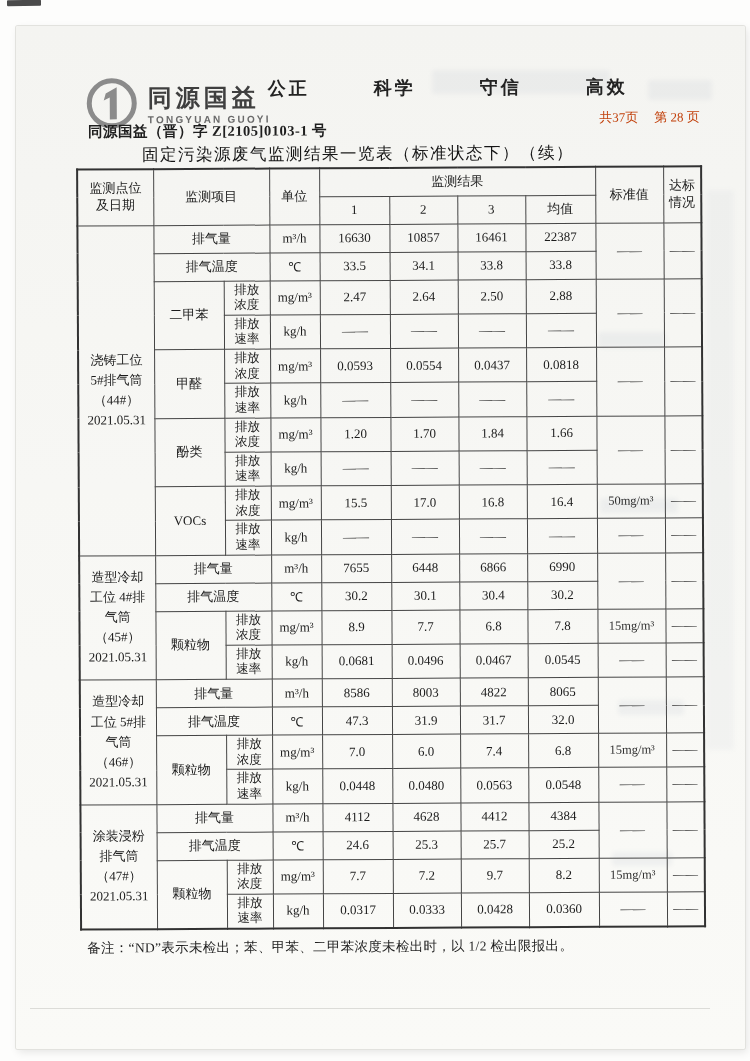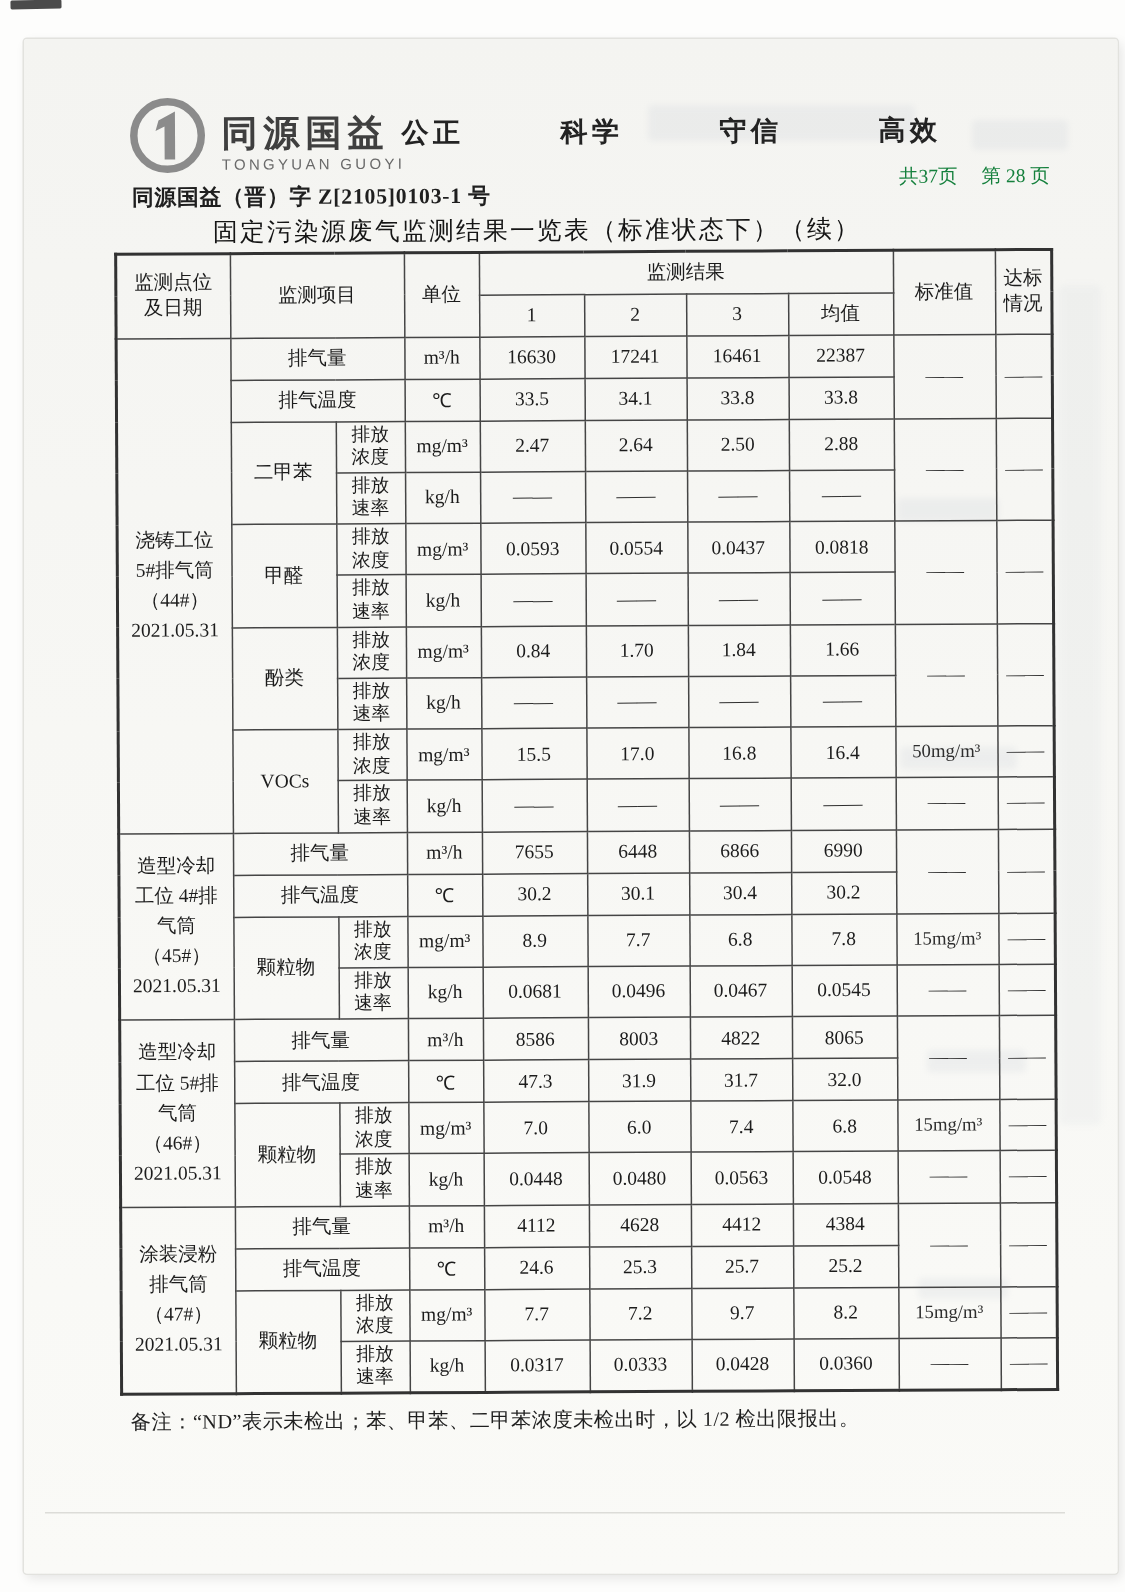--- a/index.html
+++ b/index.html
@@ -25,39 +25,39 @@
   .content {
     position:absolute; inset:0;
     transform:rotate(-0.3deg);
   }
   
   .ghost {
     position:absolute; background:#b9c0cb; opacity:0.16;
     filter:blur(2px); border-radius:3px; pointer-events:none;
   }
   
-  .logo-wrap { position:absolute; left:88px; top:63px; display:flex; align-items:flex-end; gap:10px; }
+  .logo-wrap { position:absolute; left:88px; top:76px; display:flex; align-items:center; gap:10px; }
   .logo-circle { width:52px; height:52px; }
   .brand-cn {
     font-size:24px; font-weight:bold; color:#3f3f3f; letter-spacing:4px;
     font-family:"Liberation Sans", sans-serif; line-height:1.1; margin-top:4px;
   }
   .brand-en {
-    font-size:10px; color:#6a6a6a; letter-spacing:2.2px; font-weight:normal;
+    font-size:10px; color:#6a6a6a; letter-spacing:2.2px; font-weight:bold;
     font-family:"Liberation Sans", sans-serif; margin-top:2px;
   }
   .slogans {
     position:absolute; left:270px; top:76px; width:360px;
     display:flex; justify-content:space-between;
     font-size:18px; font-weight:bold; color:#232323; letter-spacing:3px;
   }
   .doc-line { position:absolute; left:90px; top:121px; font-size:14.5px; font-weight:600; letter-spacing:0.5px; }
   .page-info {
     position:absolute; right:48px; top:110px; font-size:13px;
-    display:flex; gap:16px; color:#15803d;
+    display:flex; gap:16px; color:#c2410c;
   }
   .report-title {
     position:absolute; left:0; right:30px; top:143px; text-align:center;
     font-size:16.5px; letter-spacing:1.5px; color:#151515;
   }
   
   table.mon {
     position:absolute; left:78px; top:167px;
     width:624px; border-collapse:collapse; table-layout:fixed;
     border:2px solid #323232;
@@ -158,21 +158,21 @@
       </thead>
       <tbody>
           <tr class="h-s">
             <td rowspan="10" class="loc">浇铸工位
 5#排气筒
 （44#）
 2021.05.31</td>
             <td colspan="2" class="item">排气量</td>
             <td class="unit">m³/h</td>
             <td class="val">16630</td>
-            <td class="val">17241</td>
+            <td class="val">10857</td>
             <td class="val">16461</td>
             <td class="val">22387</td>
             <td rowspan="2" class="std">——</td>
             <td rowspan="2" class="pass">——</td>
           </tr>
           <tr class="h-s">
             <td colspan="2" class="item">排气温度</td>
             <td class="unit">℃</td>
             <td class="val">33.5</td>
             <td class="val">34.1</td>
@@ -219,21 +219,21 @@
             <td class="val dashv">——</td>
             <td class="val dashv">——</td>
             <td class="val dashv">——</td>
             <td class="val dashv">——</td>
           </tr>
           <tr class="h-d">
             <td rowspan="2" class="item">酚类</td>
             <td class="sub">排放
 浓度</td>
             <td class="unit">mg/m³</td>
-            <td class="val">0.84</td>
+            <td class="val">1.20</td>
             <td class="val">1.70</td>
             <td class="val">1.84</td>
             <td class="val">1.66</td>
             <td rowspan="2" class="std">——</td>
             <td rowspan="2" class="pass">——</td>
           </tr>
           <tr class="h-d">
             <td class="sub">排放
 速率</td>
             <td class="unit">kg/h</td>

